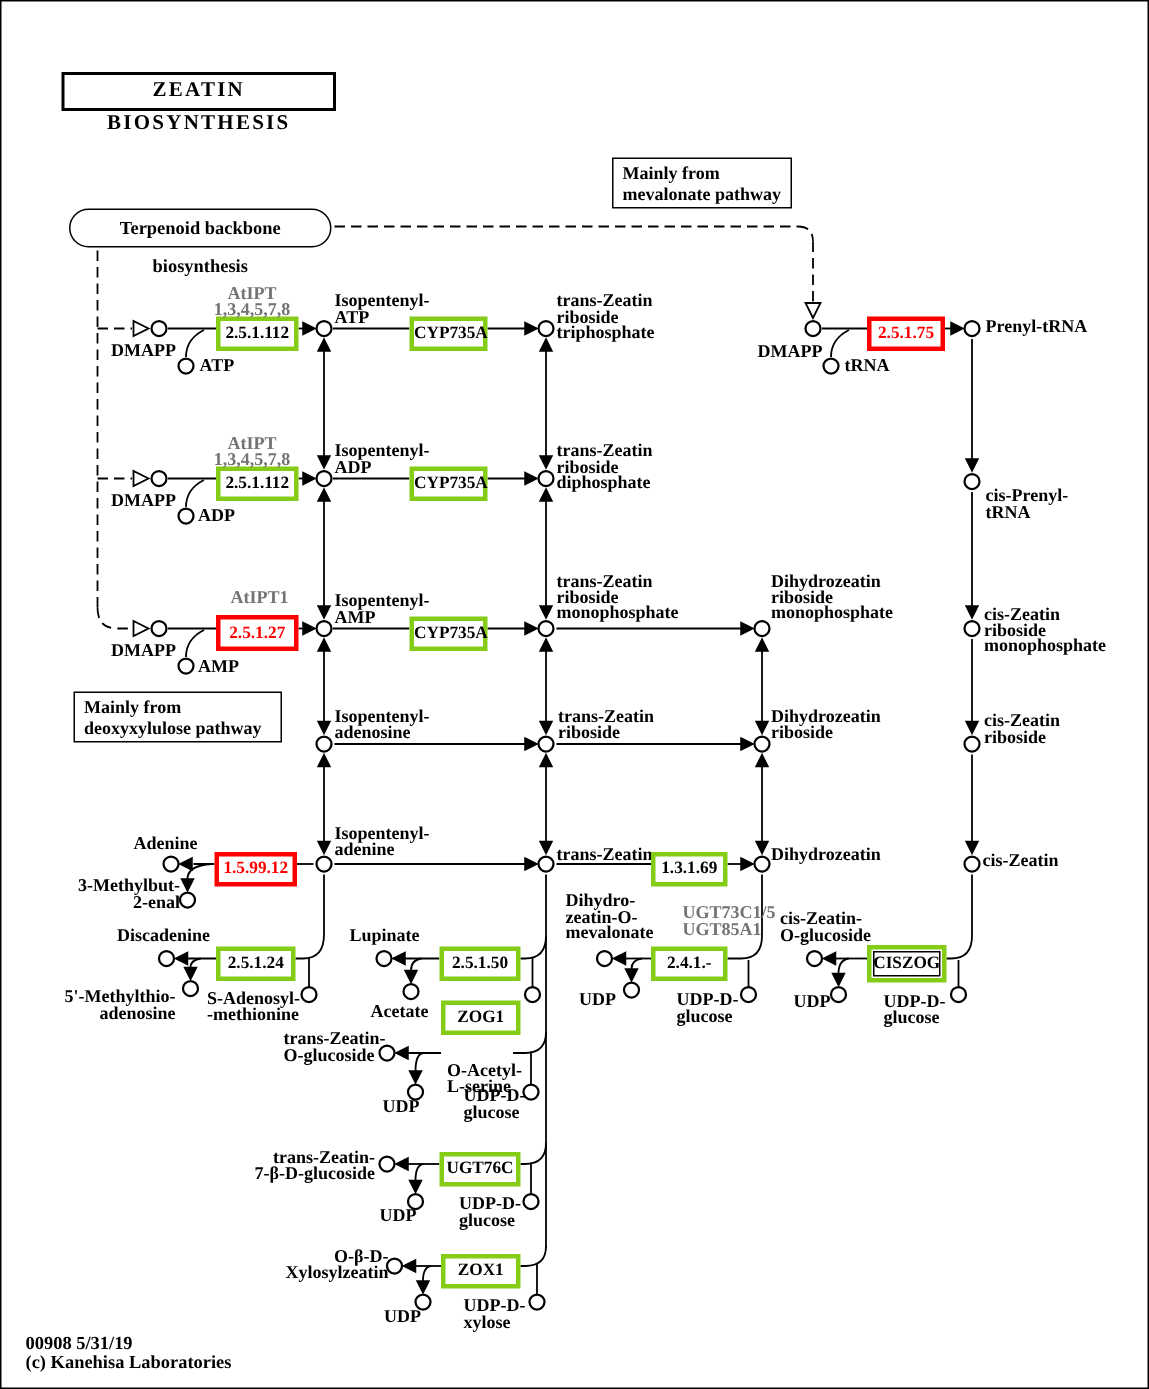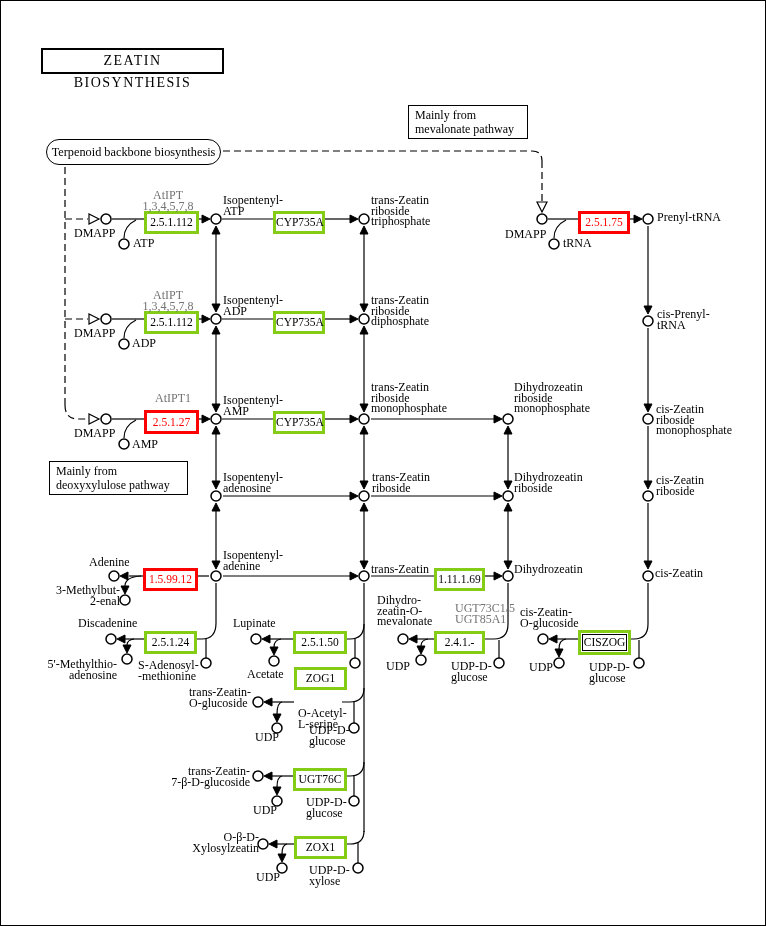--- a/index.html
+++ b/index.html
@@ -1,17 +1,17 @@
 <!DOCTYPE html>
 <html><head>
 <meta charset="utf-8">
 <style>
   html,body{margin:0;padding:0;background:#fff;}
   .page{position:relative;width:764px;height:924px;border:1px solid #000;background:#fff;
-        font-family:"Liberation Serif","DejaVu Serif",serif;color:#000;overflow:hidden;}
+        font-family:"Liberation Serif","DejaVu Serif",serif;color:#000;overflow:hidden;font-weight:bold;}
   svg#wires{position:absolute;left:0;top:0;}
   .abs{position:absolute;}
   
   .title-box{left:40px;top:47px;width:179px;height:22px;border:2px solid #000;
              text-align:center;line-height:22px;font-size:14px;letter-spacing:1.5px;background:#fff;}
   
   .note{border:1px solid #000;font-size:12px;line-height:13.5px;padding:3px 0 0 6px;background:#fff;}
   .note-mev{left:407px;top:104px;width:112px;height:29px;}
   .note-deoxy{left:48px;top:460px;width:131px;height:29px;}
   
@@ -268,21 +268,21 @@
       </div>
       <div class="lbl" style="left: 222px; top: 294px;">
         <div>Isopentenyl-</div>
         <div>ADP</div>
       </div>
       <div class="lbl" style="left: 370px; top: 294px;">
         <div>trans-Zeatin</div>
         <div>riboside</div>
         <div>diphosphate</div>
       </div>
-      <div class="lbl" style="left: 656px; top: 308px;">
+      <div class="lbl" style="left: 656px; top: 324px;">
         <div>cis-Prenyl-</div>
         <div>tRNA</div>
       </div>
       <div class="lbl" style="left: 73px; top: 427px;">
         <div>DMAPP</div>
       </div>
       <div class="lbl" style="left: 131px; top: 438px;">
         <div>AMP</div>
       </div>
       <div class="lbl" style="left: 222px; top: 394px;">
@@ -429,27 +429,31 @@
         <div>AtIPT</div>
         <div>1,3,4,5,7,8</div>
       </div>
       <div class="box" style="left: 272px; top: 310px; width: 46px; height: 17px; line-height: 17px;">CYP735A</div>
       <div class="box red" style="left: 143px; top: 409px; width: 49px; height: 18px; line-height: 18px;">2.5.1.27</div>
       <div class="genes" style="left: 172px; transform: translateX(-50%); text-align: center; top: 392px;">
         <div>AtIPT1</div>
       </div>
       <div class="box" style="left: 272px; top: 410px; width: 46px; height: 17px; line-height: 17px;">CYP735A</div>
       <div class="box red" style="left: 142px; top: 567px; width: 49px; height: 17px; line-height: 17px;">1.5.99.12</div>
-      <div class="box" style="left: 433px; top: 567px; width: 45px; height: 17px; line-height: 17px;">1.11.1.69</div>
+      <div class="box" style="left: 433px; top: 567px; width: 45px; height: 17px; line-height: 17px;">1.3.1.69</div>
       <div class="box" style="left: 143px; top: 630px; width: 47px; height: 17px; line-height: 17px;">2.5.1.24</div>
       <div class="box" style="left: 292px; top: 630px; width: 48px; height: 17px; line-height: 17px;">2.5.1.50</div>
       <div class="box" style="left: 433px; top: 630px; width: 45px; height: 17px; line-height: 17px;">2.4.1.-</div>
       <div class="genes" style="left: 454px; top: 602px;">
         <div>UGT73C1/5</div>
         <div>UGT85A1</div>
       </div>
       <div class="box double" style="left: 577px; top: 629px; width: 47px; height: 19px; line-height: 19px;">CISZOG</div>
       <div class="box" style="left: 293px; top: 666px; width: 47px; height: 17px; line-height: 17px;">ZOG1</div>
       <div class="box" style="left: 292px; top: 767px; width: 48px; height: 17px; line-height: 17px;">UGT76C</div>
       <div class="box" style="left: 293px; top: 835px; width: 47px; height: 17px; line-height: 17px;">ZOX1</div>
     </div>
 
+  <div class="abs footer">
+    <div>00908 5/31/19</div>
+    <div>(c) Kanehisa Laboratories</div>
+  </div>
 </div>
 
 </body></html>

